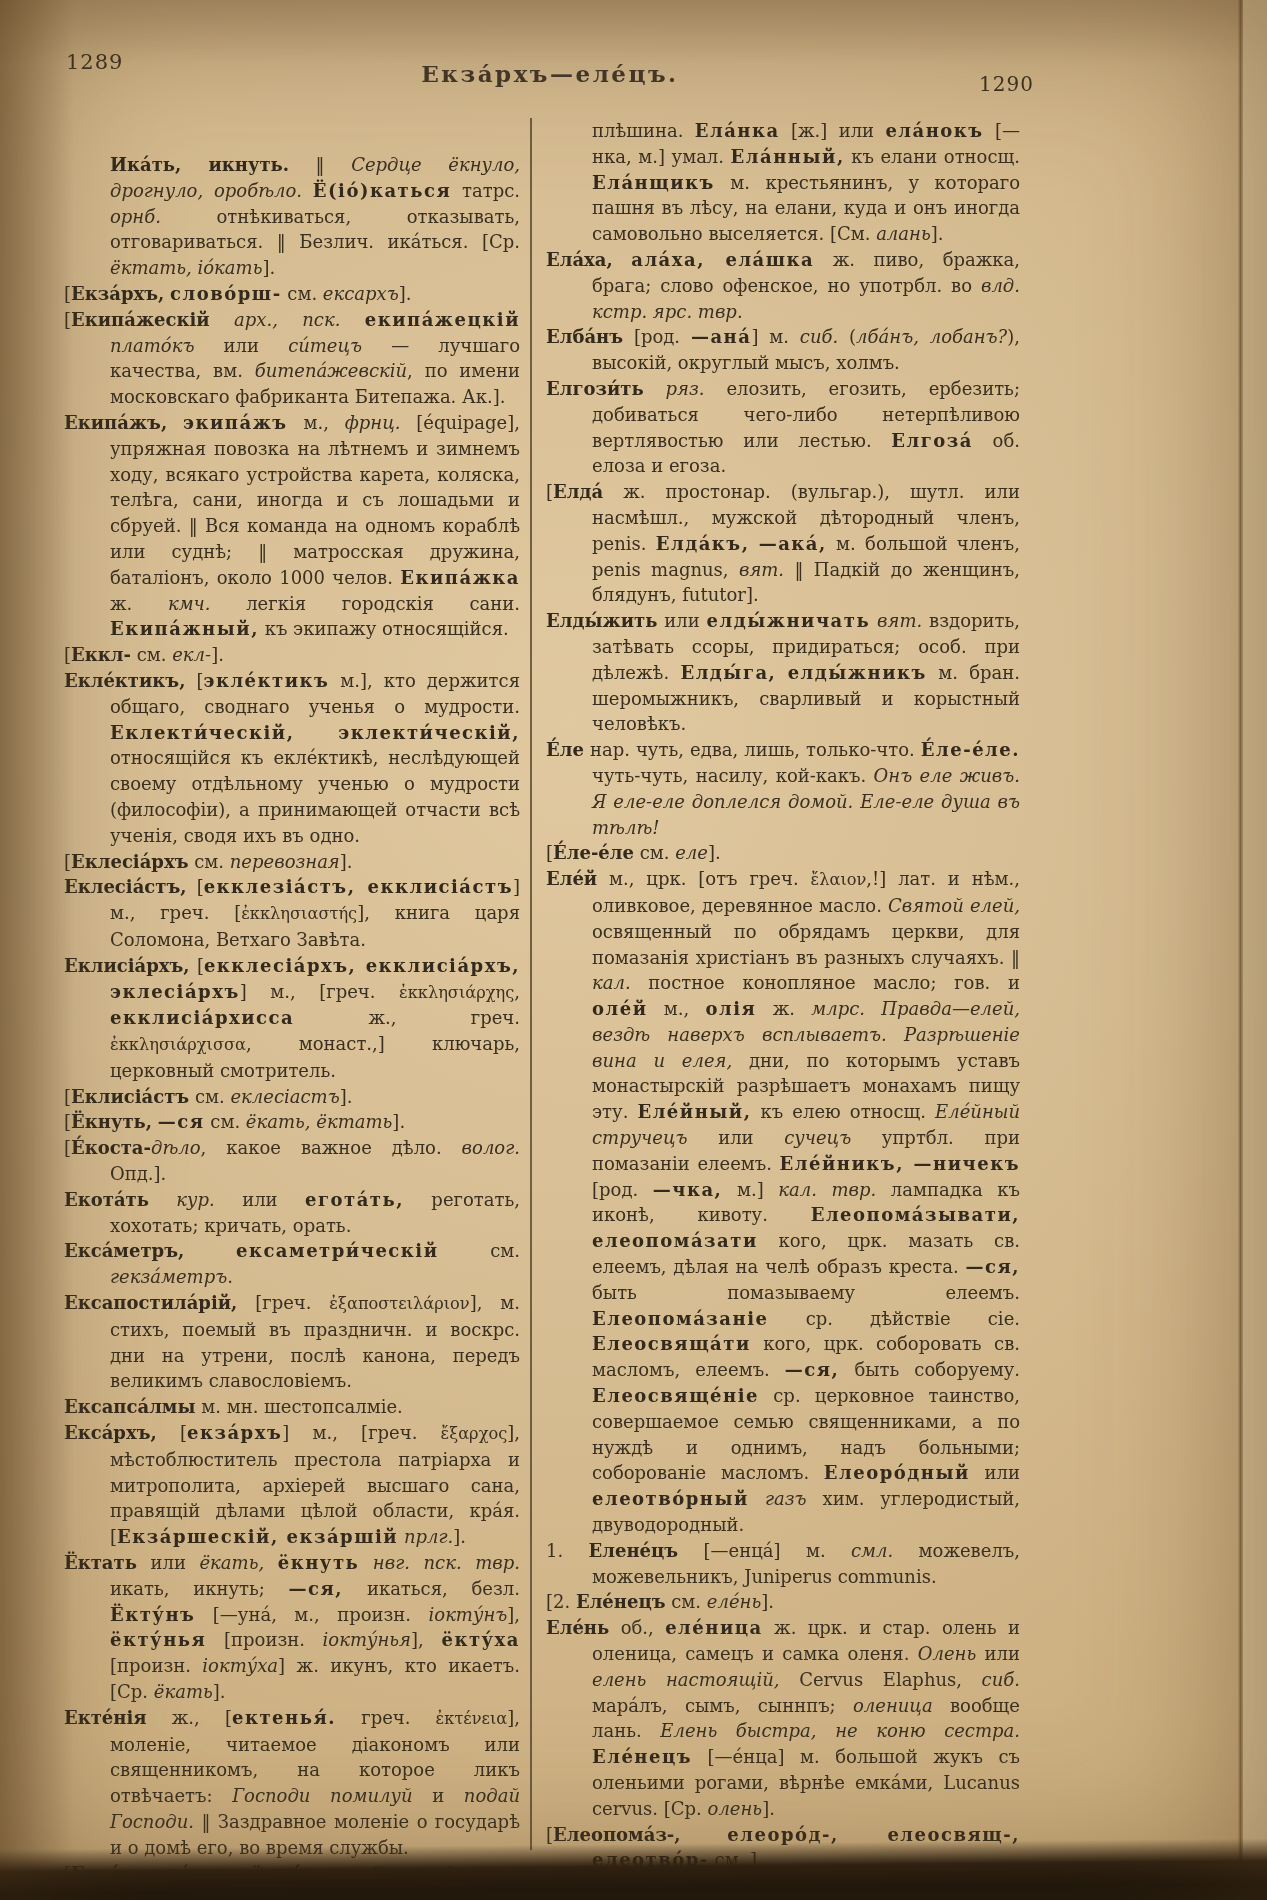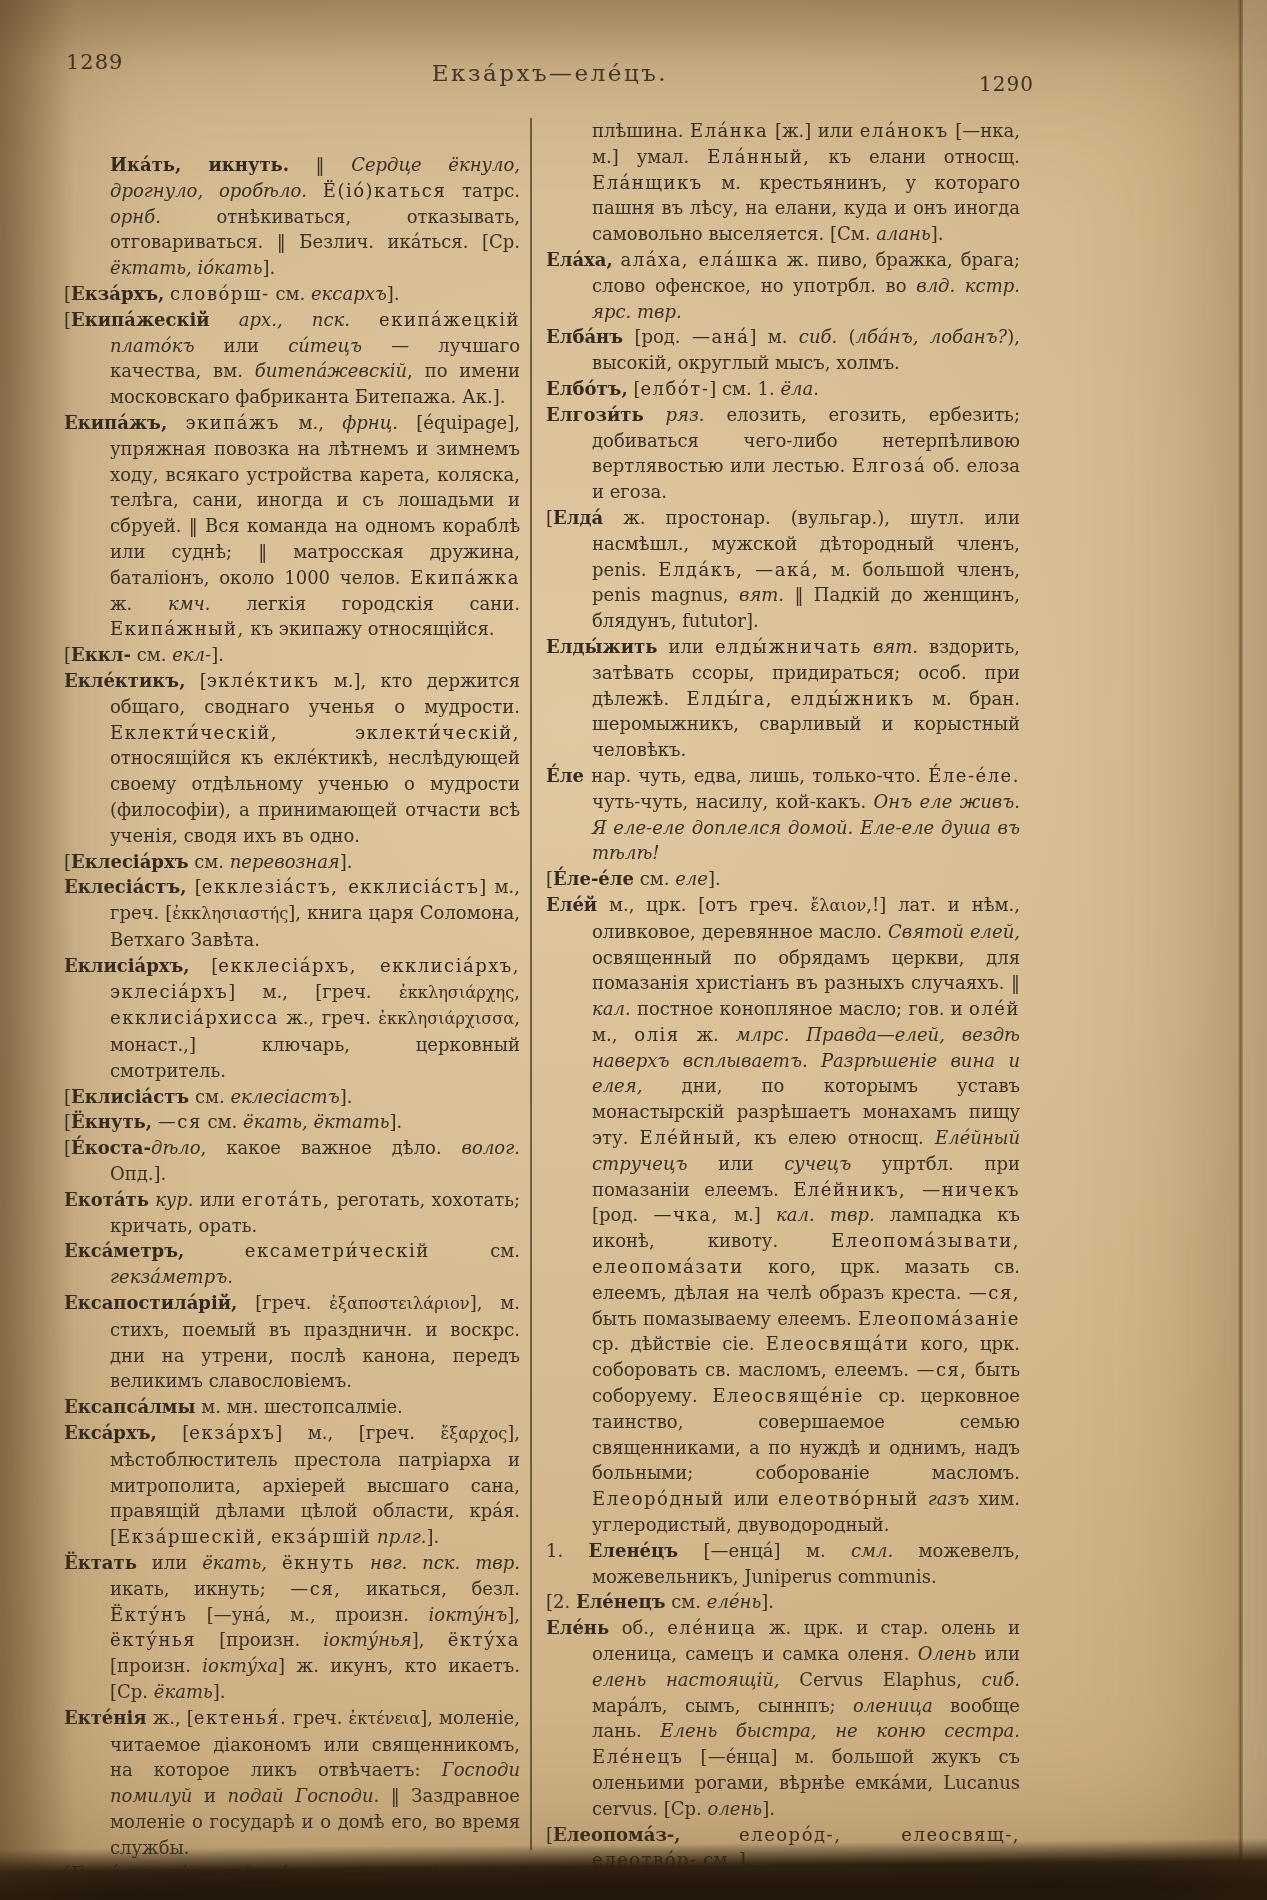--- a/index.html
+++ b/index.html
@@ -16,32 +16,32 @@
     background:linear-gradient(to top,#0f0b07 30%, #261b10 65%, rgba(38,27,16,0) 100%);
     transform:rotate(-0.5deg);pointer-events:none;}
   .edge-line{position:absolute;top:0;bottom:0;left:1238px;width:5px;
     background:linear-gradient(90deg, rgba(61,42,20,.05), rgba(61,42,20,.5), rgba(61,42,20,.12));pointer-events:none;}
   .edge-strip{position:absolute;top:0;bottom:0;left:1243px;right:0;background:#dcc69d;opacity:.85;pointer-events:none;}
 
   .header{position:absolute;left:64px;top:48px;width:972px;height:62px;}
   .pageno-left{position:absolute;left:2px;top:2px;font-size:21px;letter-spacing:1px;}
   .pageno-right{position:absolute;right:2px;top:24px;font-size:20px;letter-spacing:1px;}
   .running-title{position:absolute;left:0;right:0;top:12px;text-align:center;
-    font-size:23px;letter-spacing:2.5px;font-weight:400;color:#41362a;}
+    font-size:23px;letter-spacing:2.5px;font-weight:700;color:#41362a;}
 
   .text-block{position:absolute;left:64px;top:118px;width:976px;display:flex;align-items:flex-start;}
   .col{font-size:18px;line-height:25.8px;}
   .col-left{width:456px;margin-top:34px;}
   .col-right{width:474px;}
   .divider{width:2px;min-height:1732px;background:#56452e;opacity:.8;margin:0 14px 0 10px;align-self:flex-start;}
 
   .entry{margin:0;padding-left:46px;text-indent:-46px;text-align:justify;color:#3a3021;}
   .entry.cont{text-indent:0;}
   .seg-b{font-weight:700;color:#332a1d;}
-  .seg-s{font-weight:400;letter-spacing:1.5px;color:#332a1d;}
+  .seg-s{font-weight:700;letter-spacing:1.5px;color:#332a1d;}
   .seg-i{font-style:italic;}
   .seg-g{font-size:.9em;}
 </style>
 </head>
 <body>
 
 <div class="page">
   <div class="header">
     <span class="pageno-left">1289</span>
     <div class="running-title">Екза́рхъ—еле́цъ.</div>
@@ -70,21 +70,20 @@
         <p class="entry"><span class="seg-b">Ёктать</span> или <span class="seg-i">ёкать,</span> <span class="seg-s">ёкнуть</span> <span class="seg-i">нвг. пск. твр.</span> икать, икнуть; <span class="seg-s">—ся,</span> икаться, безл. <span class="seg-s">Ёкту́нъ</span> [—уна́, м., произн. <span class="seg-i">іокту́нъ</span>], <span class="seg-s">ёкту́нья</span> [произн. <span class="seg-i">іокту́нья</span>], <span class="seg-s">ёкту́ха</span> [произн. <span class="seg-i">іокту́ха</span>] ж. икунъ, кто икаетъ. [Ср. <span class="seg-i">ёкать</span>].</p>
         <p class="entry"><span class="seg-b">Екте́нія</span> ж., [<span class="seg-s">ектенья́.</span> греч. <span class="seg-g">ἐκτένεια</span>], моленіе, читаемое діакономъ или священникомъ, на которое ликъ отвѣчаетъ: <span class="seg-i">Господи помилуй</span> и <span class="seg-i">подай Господи.</span> ‖ Заздравное моленіе о государѣ и о домѣ его, во время службы.</p>
         <p class="entry">[<span class="seg-b">Екту́нъ,</span> <span class="seg-s">—у́нья, ёкту́ха</span> см. <span class="seg-i">ёктать</span>].</p>
         <p class="entry">1. <span class="seg-b">Ёла</span> ж., <span class="seg-s">ёлъ</span> м., [голл. jol], <span class="seg-i">арх.</span> ялъ, шлюпка, лодка, четырехвесельный карбасъ.  или  [м., голл. jolboot],  двух- или четырехвесельная перевозная лодка.  къ нему принадлежащій, отнсщ.  гребецъ на елботѣ.</p>
       </div>
     <div class="divider"></div>
     <div class="col col-right" id="col-right">
         <p class="entry cont">плѣшина. <span class="seg-s">Ела́нка</span> [ж.] или <span class="seg-s">ела́нокъ</span> [—нка, м.] умал. <span class="seg-s">Ела́нный,</span> къ елани относщ. <span class="seg-s">Ела́нщикъ</span> м. крестьянинъ, у котораго пашня въ лѣсу, на елани, куда и онъ иногда самовольно выселяется. [См. <span class="seg-i">алань</span>].</p>
         <p class="entry"><span class="seg-b">Ела́ха,</span> <span class="seg-s">ала́ха, ела́шка</span> ж. пиво, бражка, брага; слово офенское, но употрбл. во <span class="seg-i">влд. кстр. ярс. твр.</span></p>
         <p class="entry"><span class="seg-b">Елба́нъ</span> [род. <span class="seg-s">—ана́</span>] м. <span class="seg-i">сиб.</span> (<span class="seg-i">лба́нъ, лобанъ?</span>), высокій, округлый мысъ, холмъ.</p>
-        <p class="entry"><span class="seg-b">Елбо́тъ,</span> [<span class="seg-s">елбо́т-</span>] см. 1. <span class="seg-i">ёла</span>.</p>
         <p class="entry"><span class="seg-b">Елгози́ть</span> <span class="seg-i">ряз.</span> елозить, егозить, ербезить; добиваться чего-либо нетерпѣливою вертлявостью или лестью. <span class="seg-s">Елгоза́</span> об. елоза и егоза.</p>
         <p class="entry">[<span class="seg-b">Елда́</span> ж. простонар. (вульгар.), шутл. или насмѣшл., мужской дѣтородный членъ, penis. <span class="seg-s">Елда́къ,</span> <span class="seg-s">—ака́,</span> м. большой членъ, penis magnus, <span class="seg-i">вят.</span> ‖ Падкій до женщинъ, блядунъ, fututor].</p>
         <p class="entry"><span class="seg-b">Елды́жить</span> или <span class="seg-s">елды́жничать</span> <span class="seg-i">вят.</span> вздорить, затѣвать ссоры, придираться; особ. при дѣлежѣ. <span class="seg-s">Елды́га,</span> <span class="seg-s">елды́жникъ</span> м. бран. шеромыжникъ, сварливый и корыстный человѣкъ.</p>
         <p class="entry"><span class="seg-b">Е́ле</span> нар. чуть, едва, лишь, только-что. <span class="seg-s">Е́ле-е́ле.</span> чуть-чуть, насилу, кой-какъ. <span class="seg-i">Онъ еле живъ. Я еле-еле доплелся домой. Еле-еле душа въ тѣлѣ!</span></p>
         <p class="entry">[<span class="seg-b">Е́ле-е́ле</span> см. <span class="seg-i">еле</span>].</p>
         <p class="entry"><span class="seg-b">Еле́й</span> м., црк. [отъ греч. <span class="seg-g">ἔλαιον</span>,!] лат. и нѣм., оливковое, деревянное масло. <span class="seg-i">Святой елей,</span> освященный по обрядамъ церкви, для помазанія христіанъ въ разныхъ случаяхъ. ‖ <span class="seg-i">кал.</span> постное конопляное масло; гов. и <span class="seg-s">оле́й</span> м., <span class="seg-s">олія</span> ж. <span class="seg-i">млрс.</span> <span class="seg-i">Правда—елей, вездѣ наверхъ всплываетъ. Разрѣшеніе вина и елея,</span> дни, по которымъ уставъ монастырскій разрѣшаетъ монахамъ пищу эту. <span class="seg-s">Еле́йный,</span> къ елею относщ. <span class="seg-i">Еле́йный стручецъ</span> или <span class="seg-i">сучецъ</span> упртбл. при помазаніи елеемъ. <span class="seg-s">Еле́йникъ, —ничекъ</span> [род. <span class="seg-s">—чка,</span> м.] <span class="seg-i">кал. твр.</span> лампадка къ иконѣ, кивоту. <span class="seg-s">Елеопома́зывати, елеопома́зати</span> кого, црк. мазать св. елеемъ, дѣлая на челѣ образъ креста. <span class="seg-s">—ся,</span> быть помазываему елеемъ. <span class="seg-s">Елеопома́заніе</span> ср. дѣйствіе сіе. <span class="seg-s">Елеосвяща́ти</span> кого, црк. соборовать св. масломъ, елеемъ. <span class="seg-s">—ся,</span> быть соборуему. <span class="seg-s">Елеосвяще́ніе</span> ср. церковное таинство, совершаемое семью священниками, а по нуждѣ и однимъ, надъ больными; соборованіе масломъ. <span class="seg-s">Елеоро́дный</span> или <span class="seg-s">елеотво́рный</span> <span class="seg-i">газъ</span> хим. углеродистый, двуводородный.</p>
         <p class="entry">1. <span class="seg-b">Елене́цъ</span> [—енца́] м. <span class="seg-i">смл.</span> можевелъ, можевельникъ, Juniperus communis.</p>
         <p class="entry">[2. <span class="seg-b">Еле́нецъ</span> см. <span class="seg-i">еле́нь</span>].</p>
         <p class="entry"><span class="seg-b">Еле́нь</span> об., <span class="seg-s">еле́ница</span> ж. црк. и стар. олень и оленица, самецъ и самка оленя. <span class="seg-i">Олень</span> или <span class="seg-i">елень настоящій,</span> Cervus Elaphus, <span class="seg-i">сиб.</span> мара́лъ, сымъ, сыннпъ; <span class="seg-i">оленица</span> вообще лань. <span class="seg-i">Елень быстра, не коню сестра.</span> <span class="seg-s">Еле́нецъ</span> [—е́нца] м. большой жукъ съ оленьими рогами, вѣрнѣе емка́ми, Lucanus cervus. [Ср. <span class="seg-i">олень</span>].</p>
         <p class="entry">[<span class="seg-b">Елеопома́з-,</span> <span class="seg-s">елеоро́д-, елеосвящ-, елеотво́р-</span> см. ].</p>

